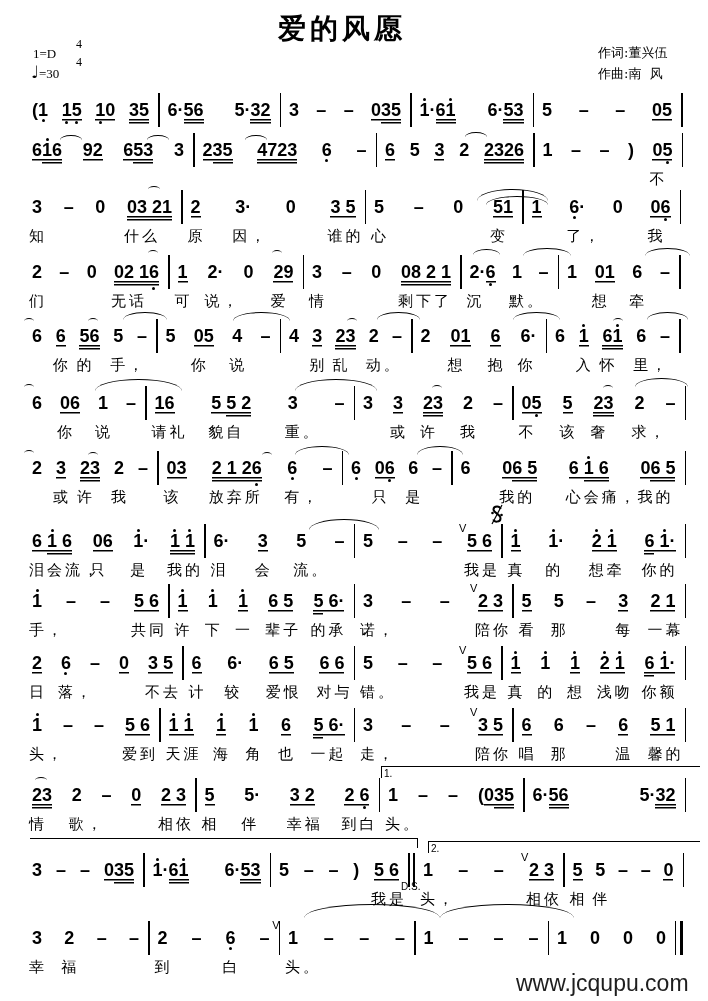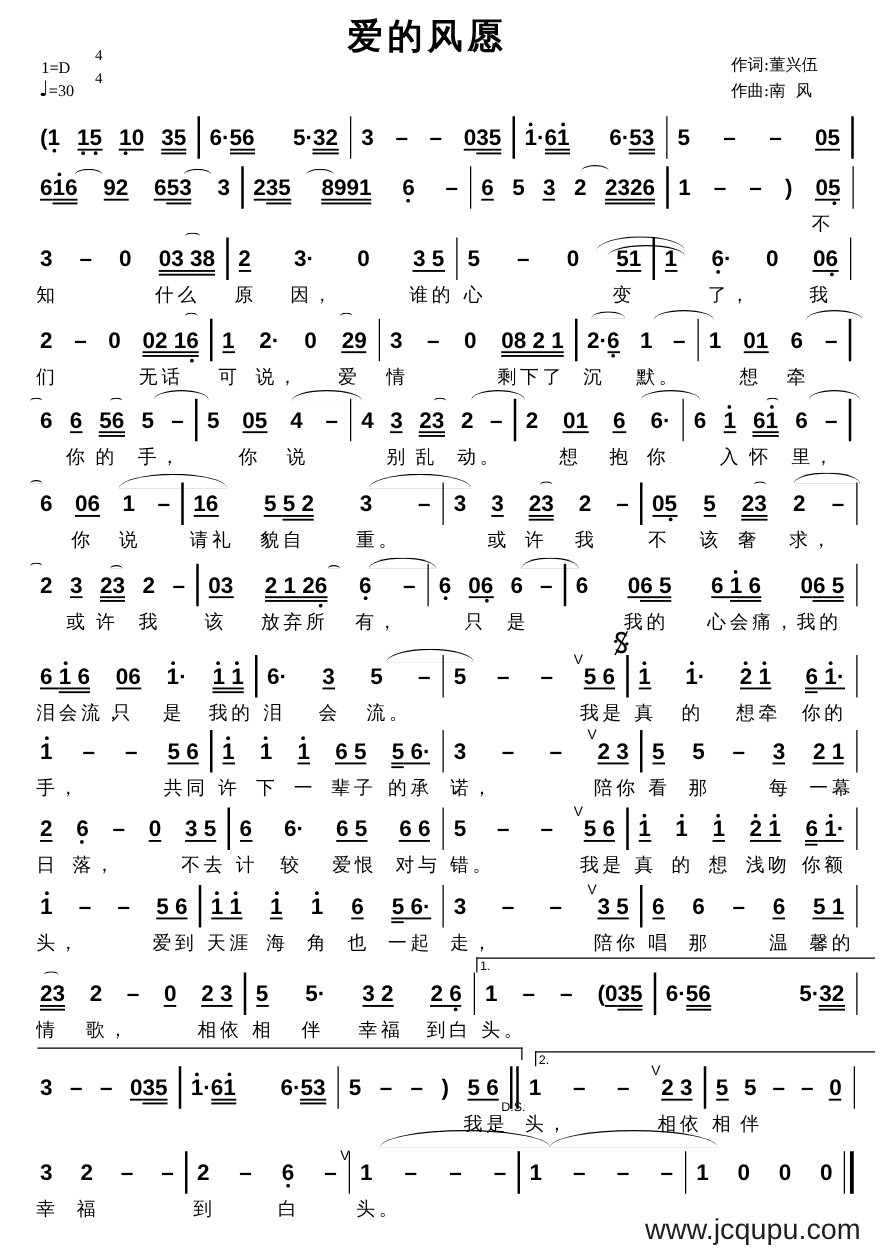--- a/index.html
+++ b/index.html
@@ -4,21 +4,21 @@
 <style>
 *{margin:0;padding:0;box-sizing:border-box}
 html,body{width:708px;height:1001px;background:#fff;overflow:hidden}
 body{position:relative;font-family:"Liberation Sans",sans-serif;color:#000}
 .title{position:absolute;left:0;top:12px;width:684px;text-align:center;font:bold 28px/34px "DejaVu Serif",serif;letter-spacing:4px}
 .key{position:absolute;left:33px;top:46px;font:13px/15px "Liberation Serif",serif}
 .ts{position:absolute;left:73px;width:12px;text-align:center;font:12px/13px "Liberation Serif",serif}
 .ts.top{top:38px}.ts.bot{top:56px}
 .tempo{position:absolute;left:31px;top:64px;font:13px/16px "Liberation Serif",serif;white-space:pre}
 .tempo .qn{font:17px/16px "DejaVu Sans",sans-serif}
-.credit{position:absolute;left:585px;font:13px/16px "DejaVu Serif",serif;white-space:pre}
+.credit{position:absolute;left:598px;font:13px/16px "DejaVu Serif",serif;white-space:pre}
 .credit.c1{top:45px}.credit.c2{top:66px}
 .row{position:absolute;left:28px;display:flex;align-items:flex-start;height:50px}
 .r0{top:101px}.r1{top:141px}.r2{top:198px}.r3{top:263px}.r4{top:327px}.r5{top:394px}.r6{top:459px}
 .r7{top:532px}.r8{top:592px}.r9{top:654px}.r10{top:716px}.r11{top:786px}.r12{top:861px}.r13{top:929px}
 .measure{display:flex;justify-content:space-between;align-items:flex-start;padding:0 9px 0 8px;flex:none;height:46px}
 .measure.m0{padding-left:4px}
 .r0 .m0{width:130px}.r0 .m1{width:120px}.r0 .m2{width:129px}.r0 .m3{width:121px}.r0 .m4{width:147px}
 .r1 .m0{width:165px}.r1 .m1{width:181px}.r1 .m2{width:156px}.r1 .m3{width:147px}
 .r2 .m0{width:153px}.r2 .m1{width:182px}.r2 .m2{width:156px}.r2 .m3{width:156px}
 .r3 .m0{width:140px}.r3 .m1{width:133px}.r3 .m2{width:156px}.r3 .m3{width:96px}.r3 .m4{width:120px}
@@ -200,21 +200,21 @@
       <div class="bar single"></div>
       <div class="measure m1">
         <div class="beat">
           <div class="notes">
             <span class="seg u1">2</span>
             <span class="seg u2">35</span>
           </div>
         </div>
         <div class="beat">
           <div class="notes">
-            <span class="seg u2">8991</span>
+            <span class="seg u2">4723</span>
           </div>
         </div>
         <div class="beat">
           <div class="notes">
             <span class="seg u0"><span class="oct lo">6</span></span>
           </div>
         </div>
         <div class="beat">
           <div class="notes">
             <span class="seg u0">–</span>
@@ -293,21 +293,21 @@
             <span class="seg u0">–</span>
           </div>
         </div>
         <div class="beat">
           <div class="notes">
             <span class="seg u0">0</span>
           </div>
         </div>
         <div class="beat">
           <div class="notes">
-            <span class="seg u2">03 38</span>
+            <span class="seg u2">03 21</span>
           </div>
           <span class="lyric">什么</span>
         </div>
       </div>
       <div class="bar single"></div>
       <div class="measure m1">
         <div class="beat">
           <div class="notes">
             <span class="seg u1">2</span>
           </div>

